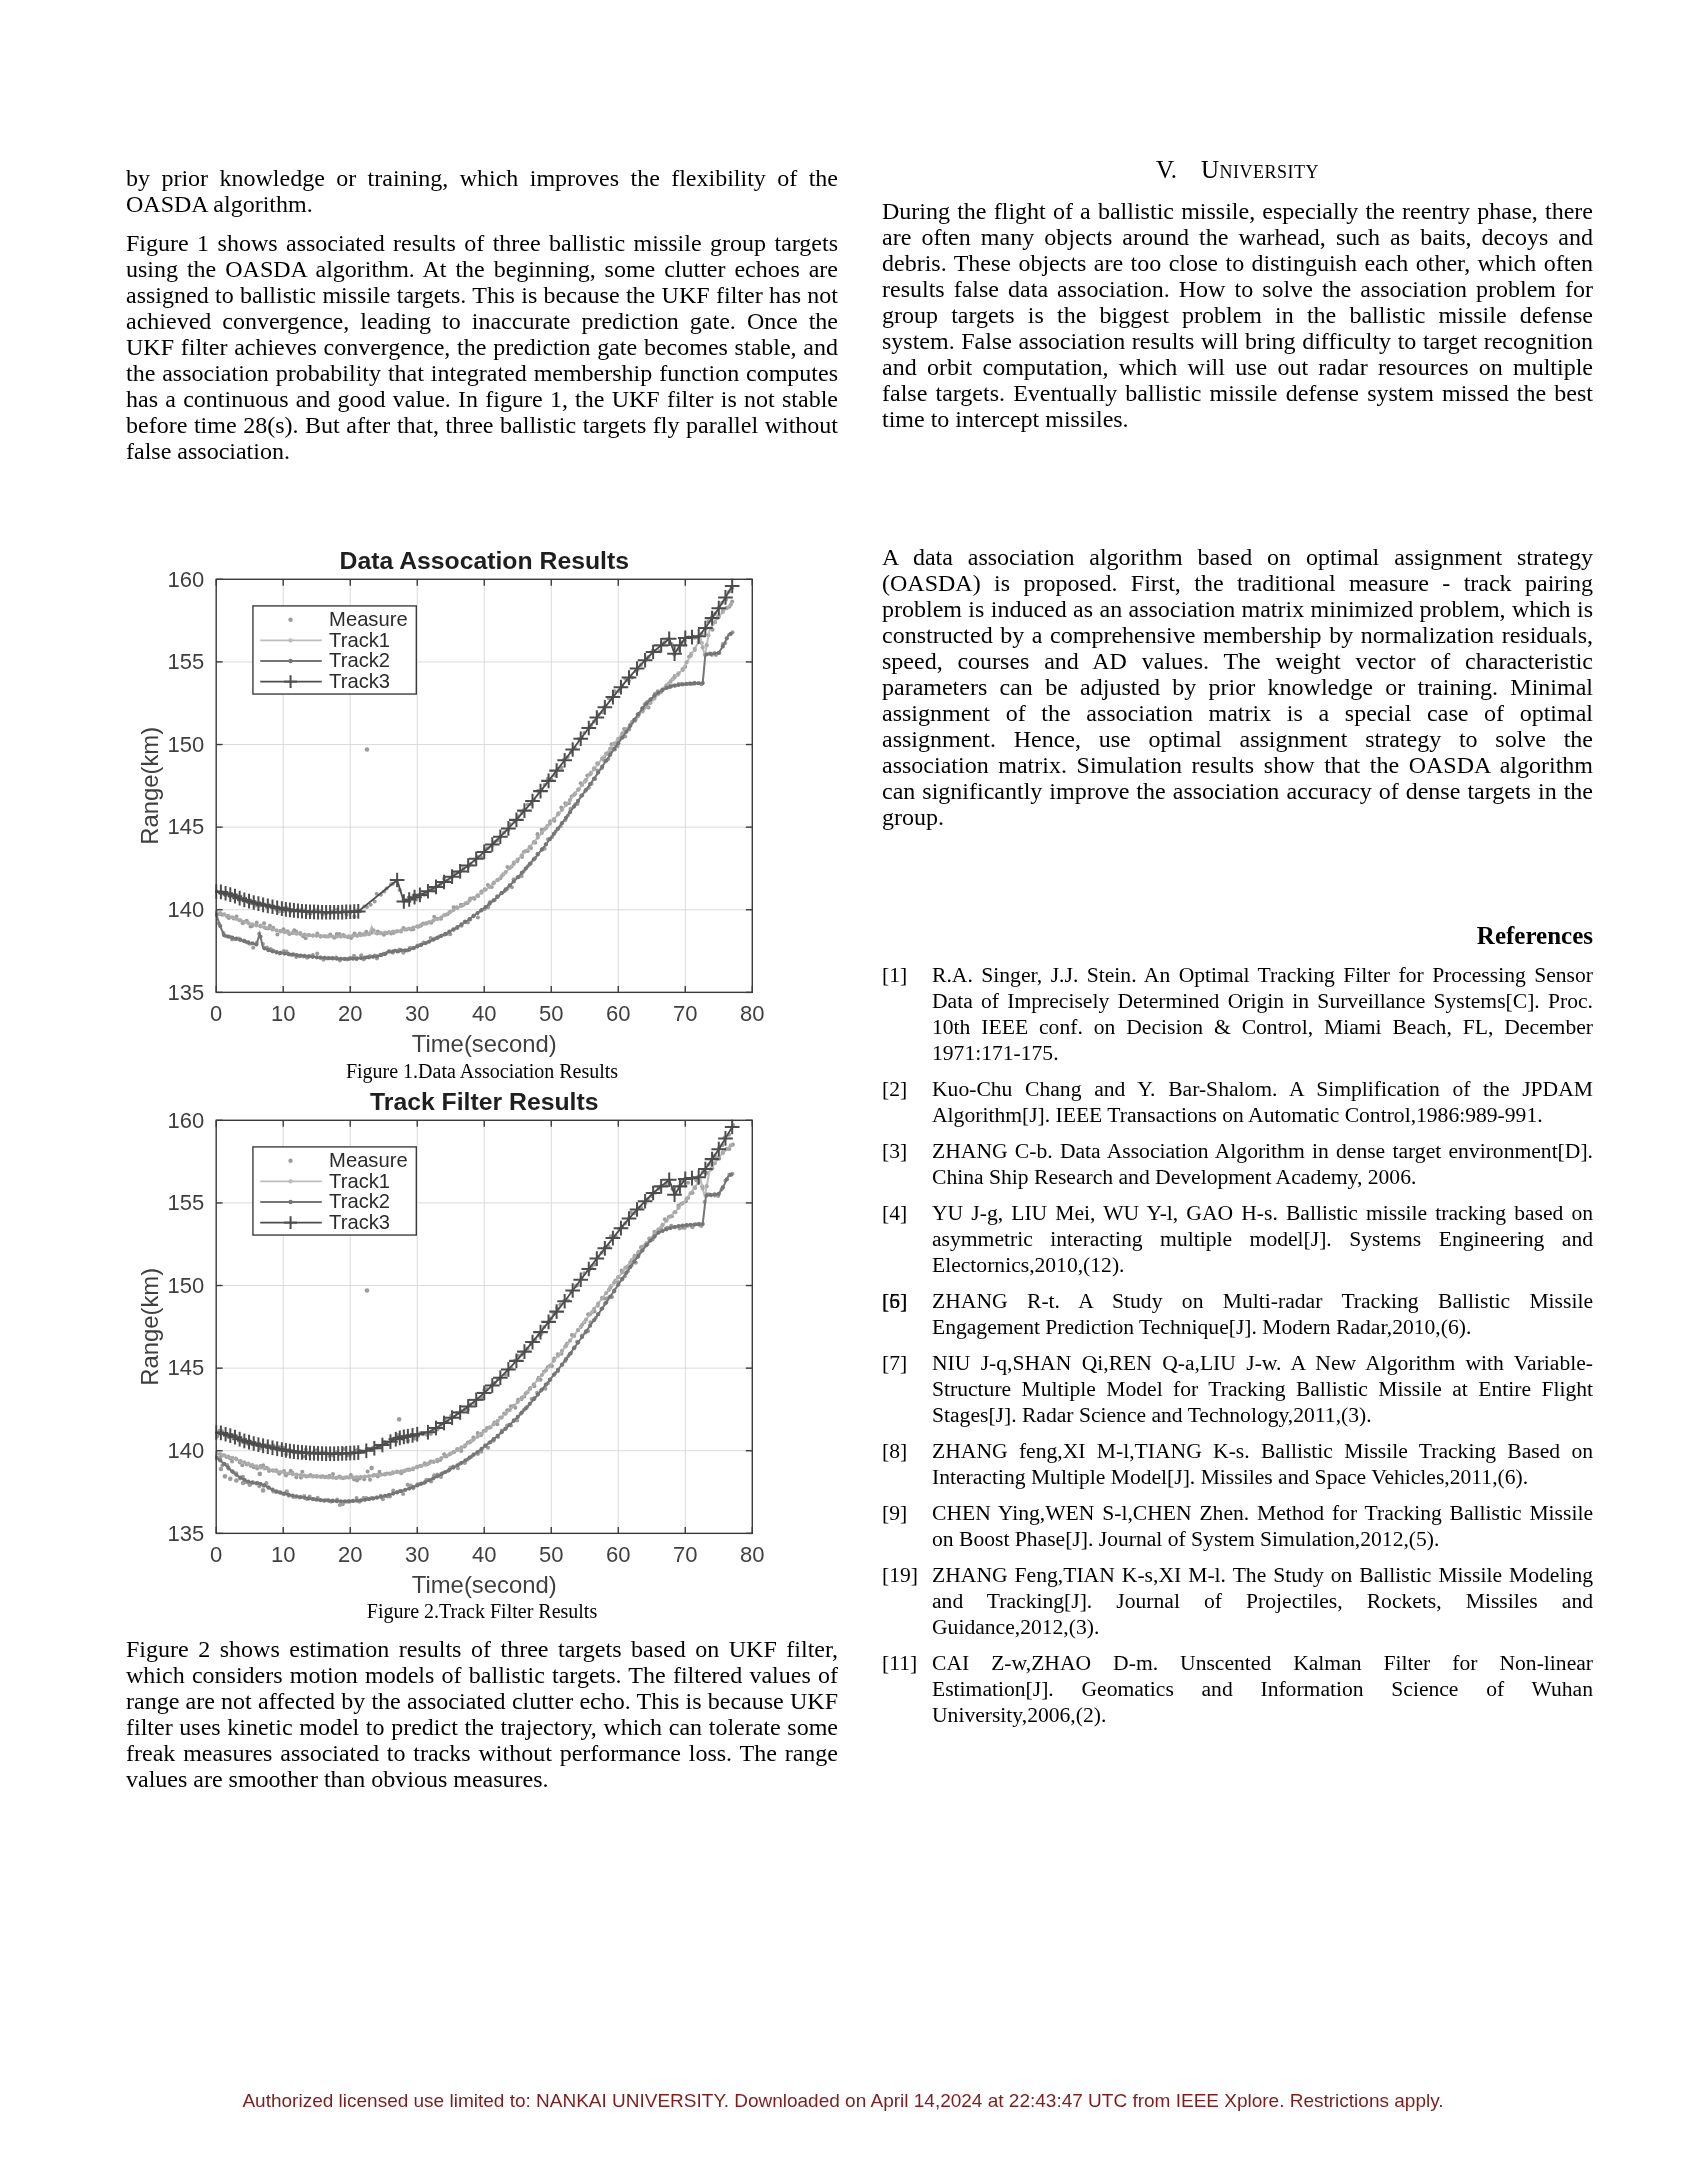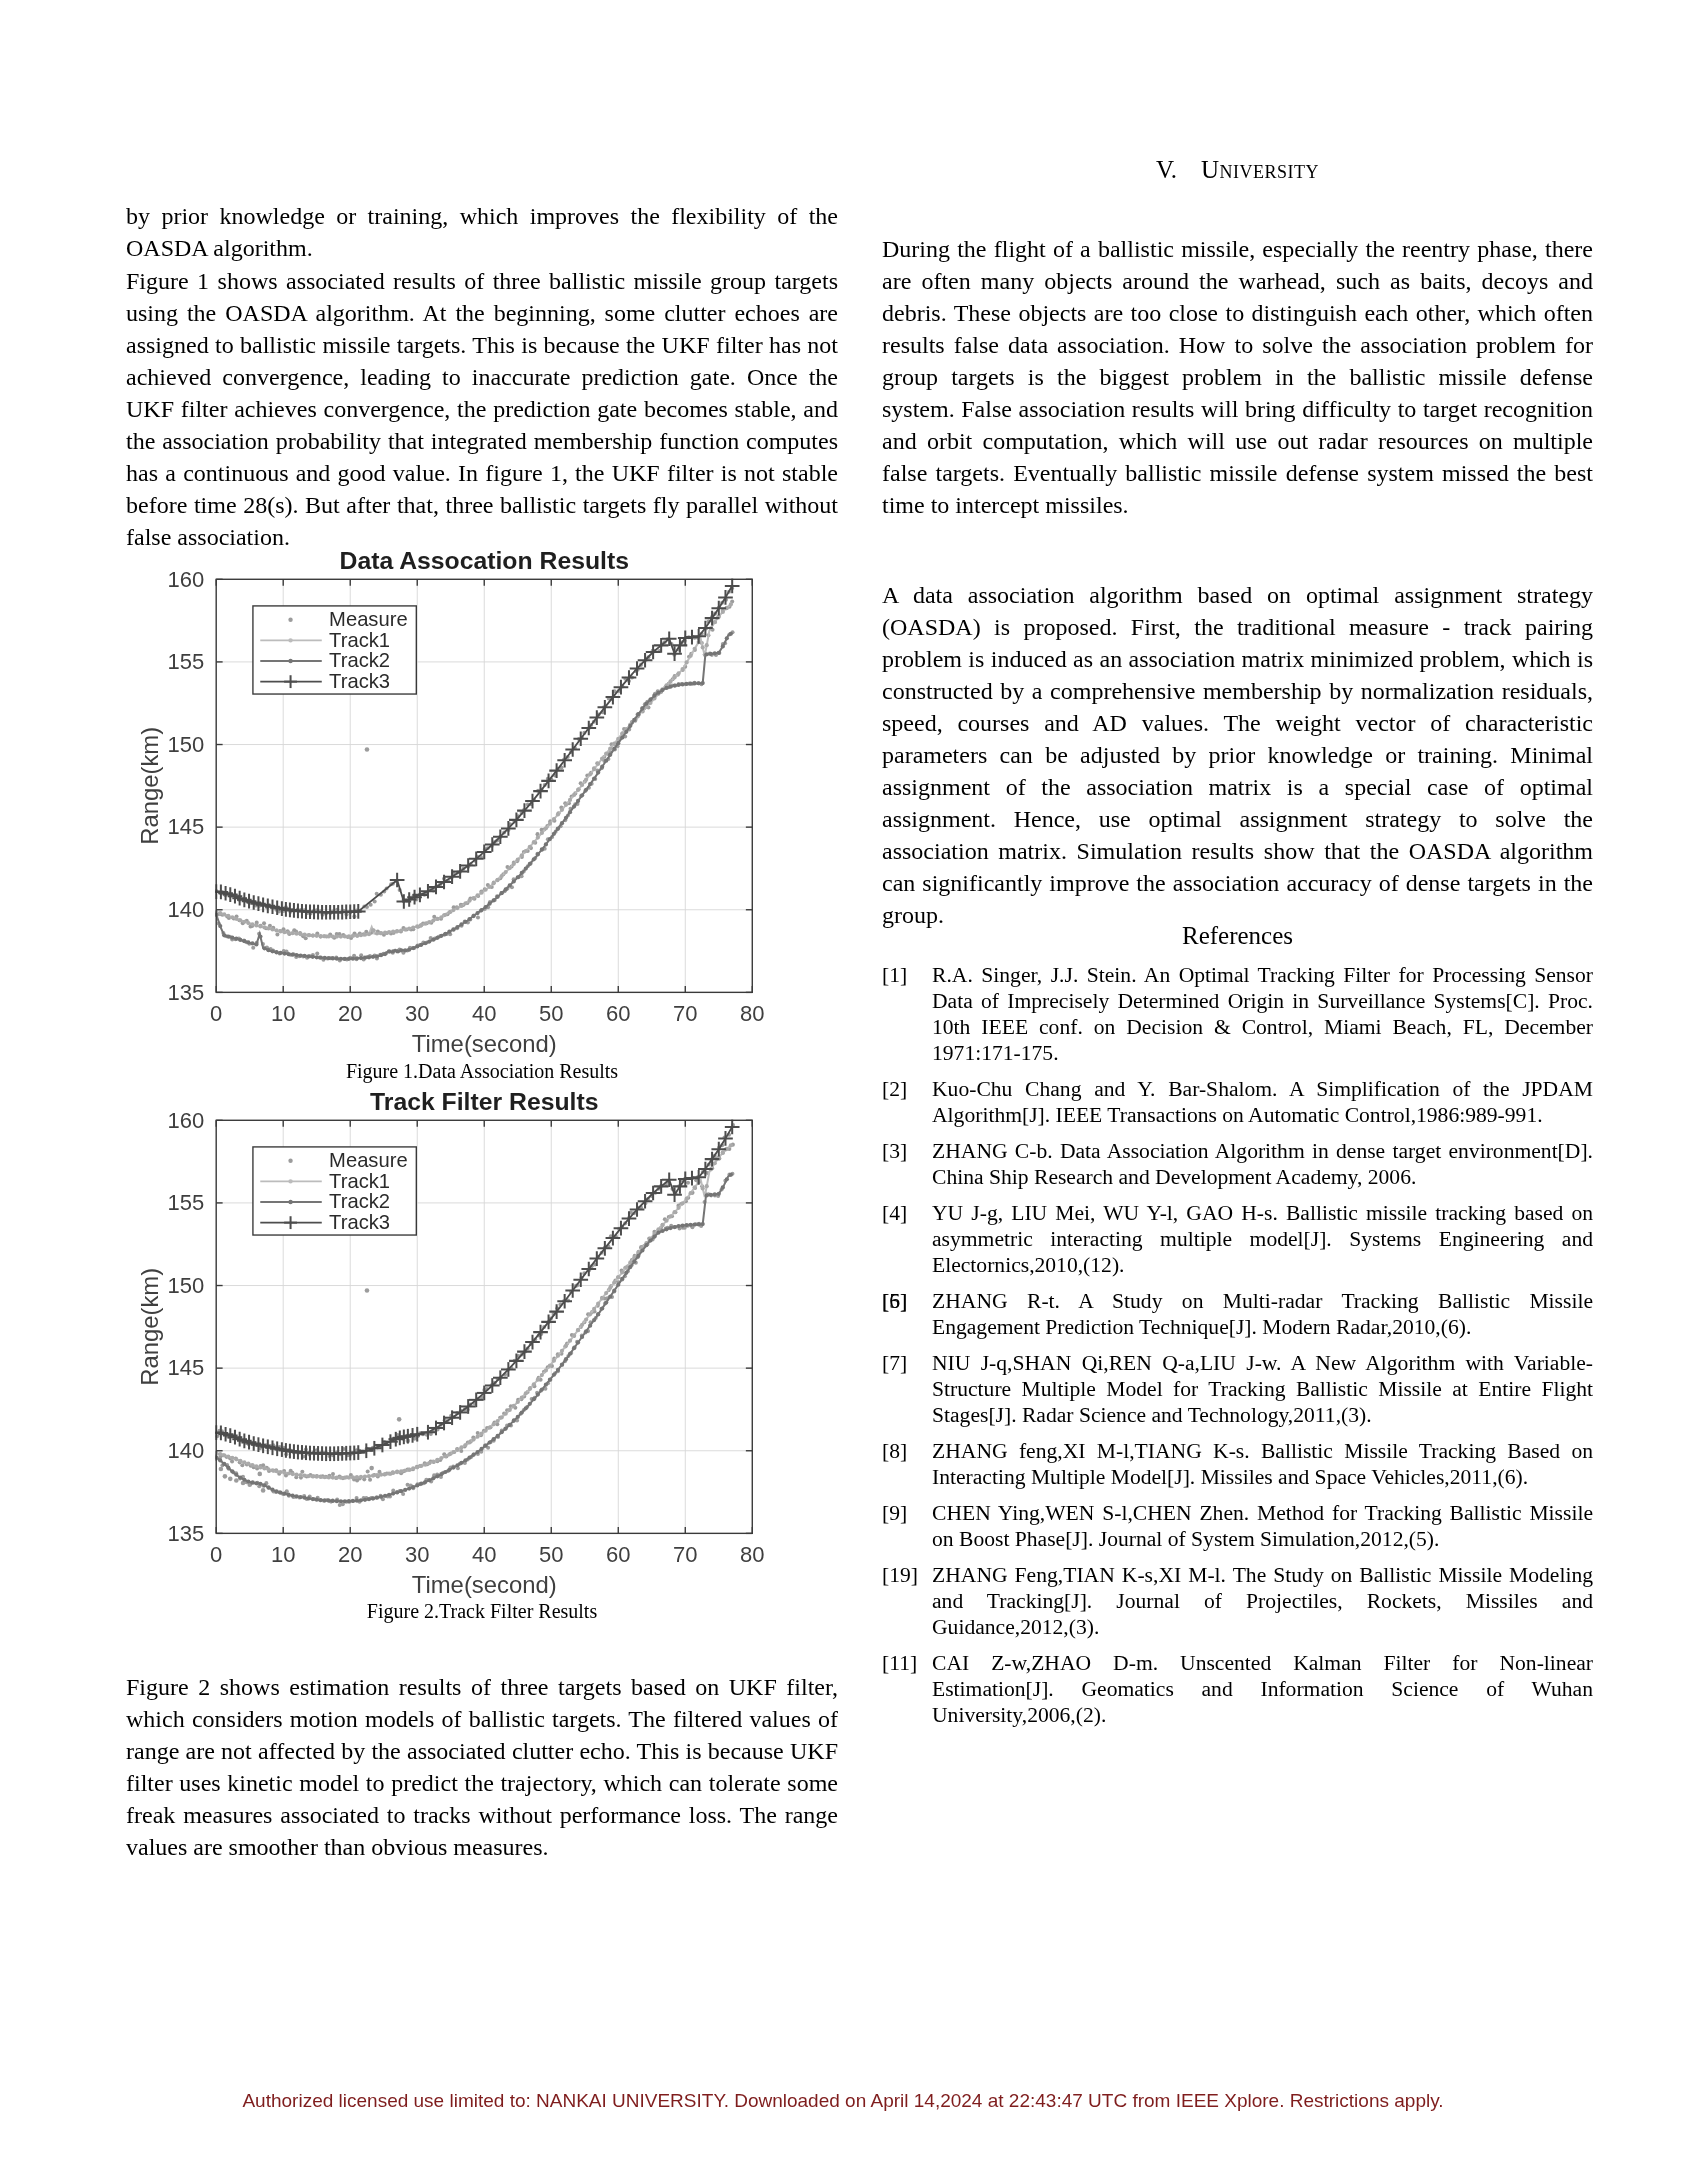--- a/index.html
+++ b/index.html
@@ -8,32 +8,32 @@
     width:1686px;height:2182px;
     background:#ffffff;
     font-family:"Liberation Serif", serif;
     color:#000;
     overflow:hidden;
   }
   .col-left{left:126px;width:712px;}
   .col-right{left:882px;width:711px;}
   .para{
     position:absolute;
-    font-size:24px;line-height:32px;
-    text-align:justify;text-justify:inter-word;margin-top:35px;
+    font-size:24px;line-height:26px;
+    text-align:justify;text-justify:inter-word;
   }
   .section-heading{
     position:absolute;left:882px;width:711px;
     text-align:center;font-size:25px;
   }
   .section-heading .sc{font-variant:small-caps;letter-spacing:0.5px;}
   .section-heading .num{margin-right:24px;}
   .refs-heading{
     position:absolute;left:882px;width:711px;
-    text-align:center;font-weight:normal;font-size:25px;
+    text-align:right;font-weight:bold;font-size:25px;
   }
   .ref-list{position:absolute;left:882px;width:711px;}
   .ref-item{
     position:relative;
     padding-left:50px;
     font-size:21.6px;line-height:26px;
     text-align:justify;text-justify:inter-word;
     margin-bottom:10px;
   }
   .ref-num{position:absolute;left:0;top:0;}

